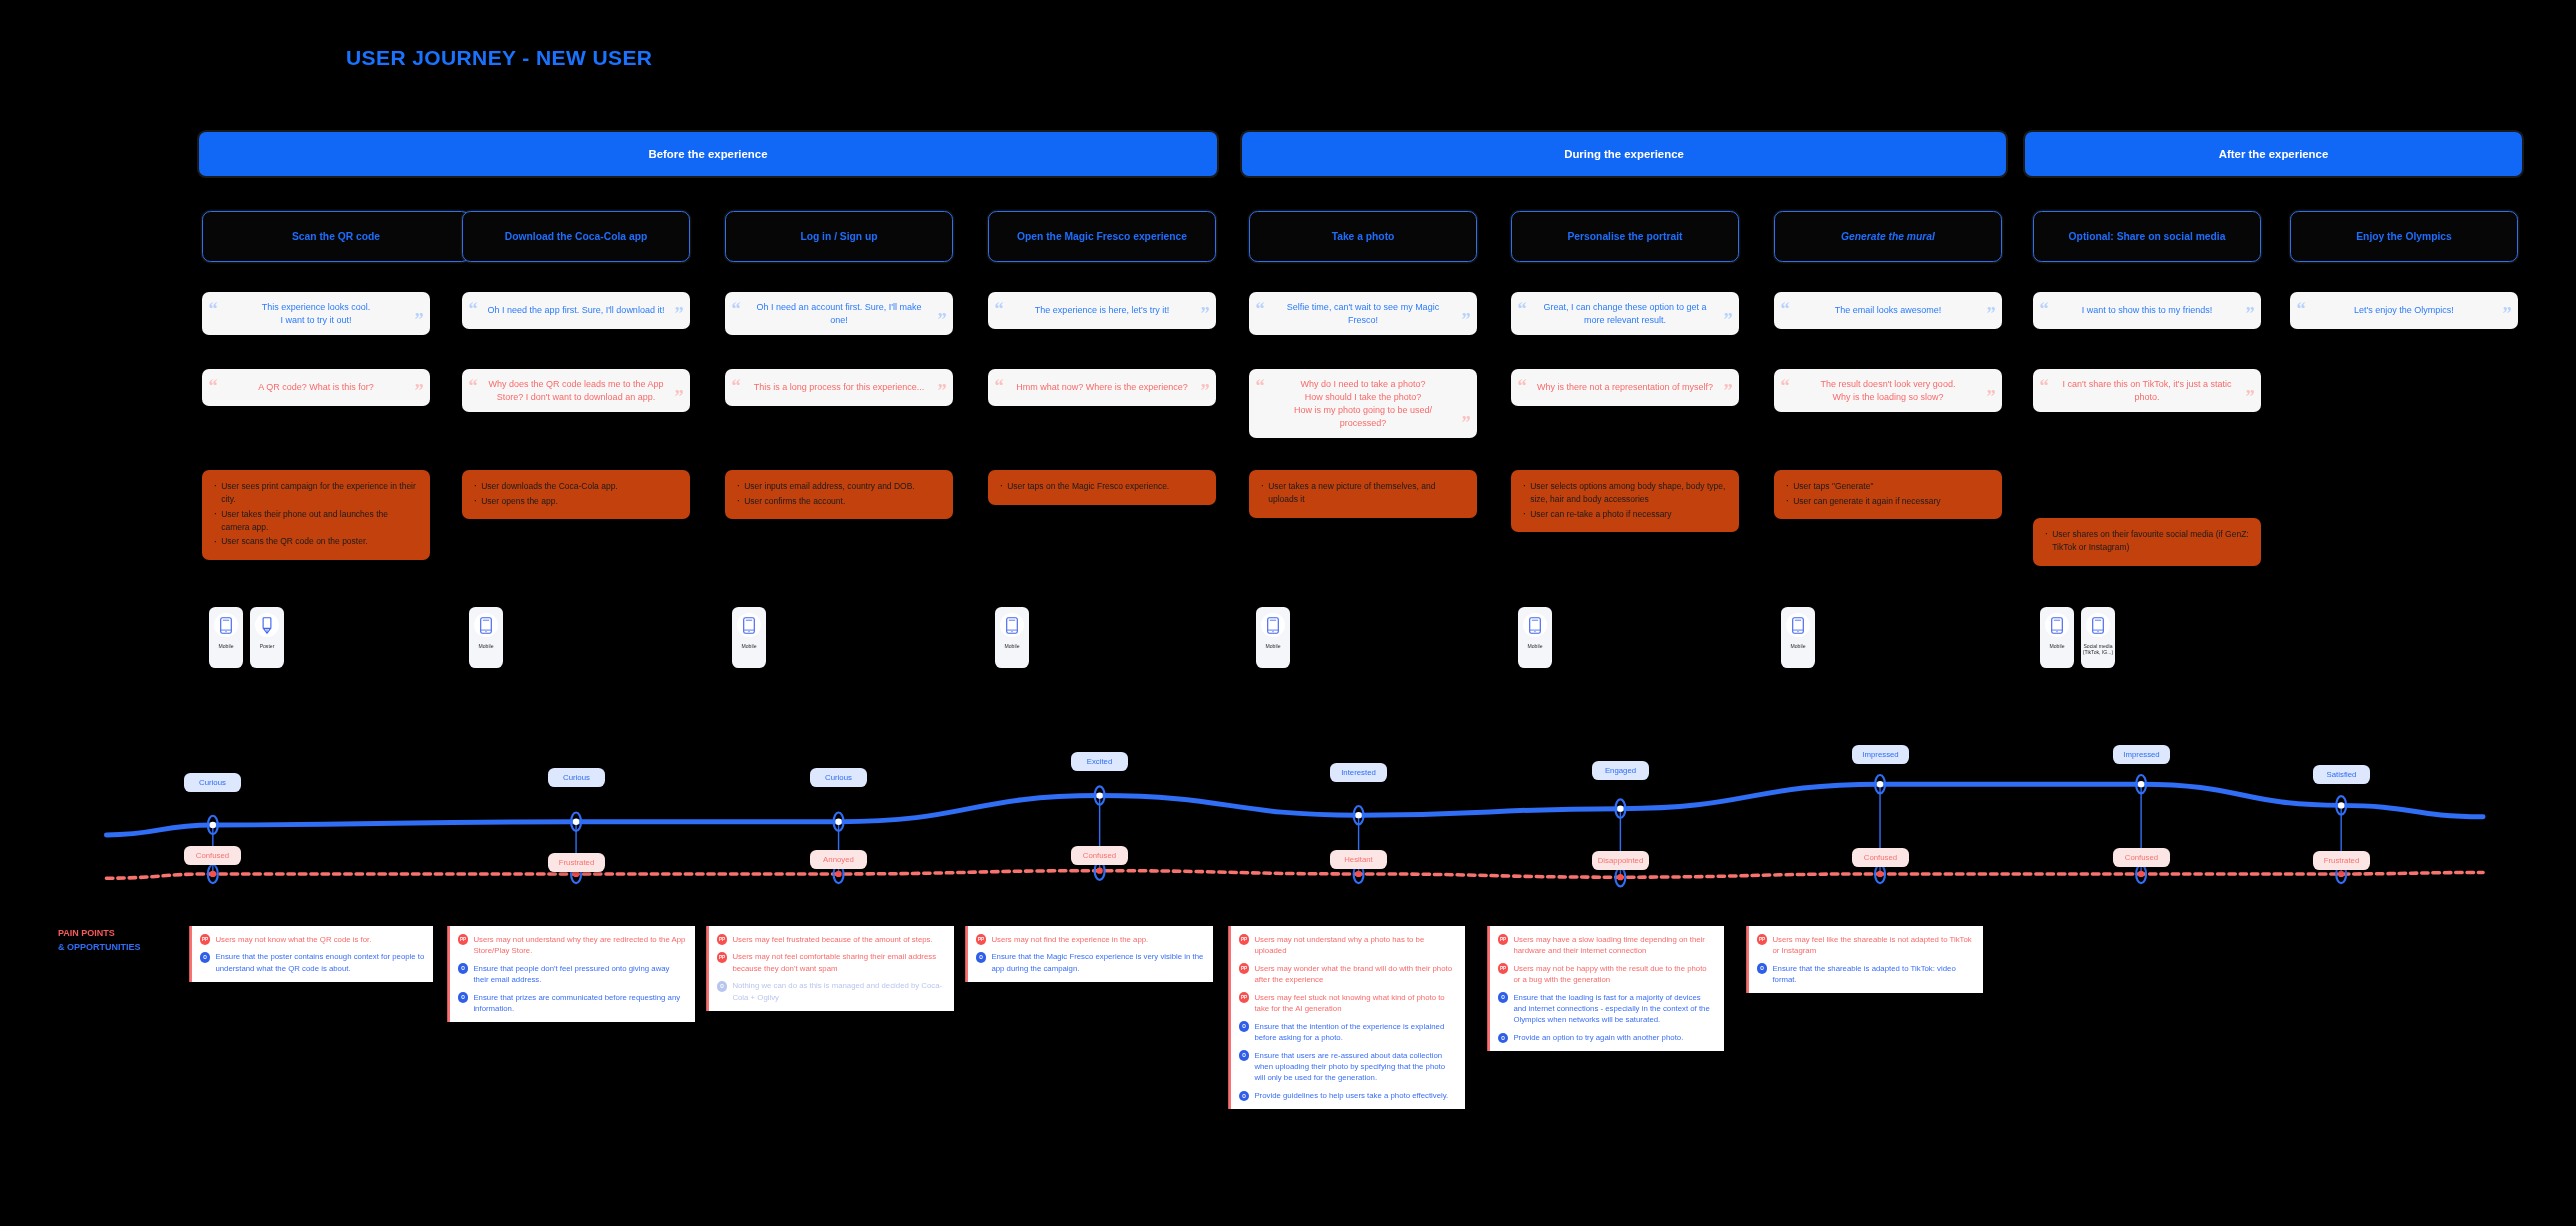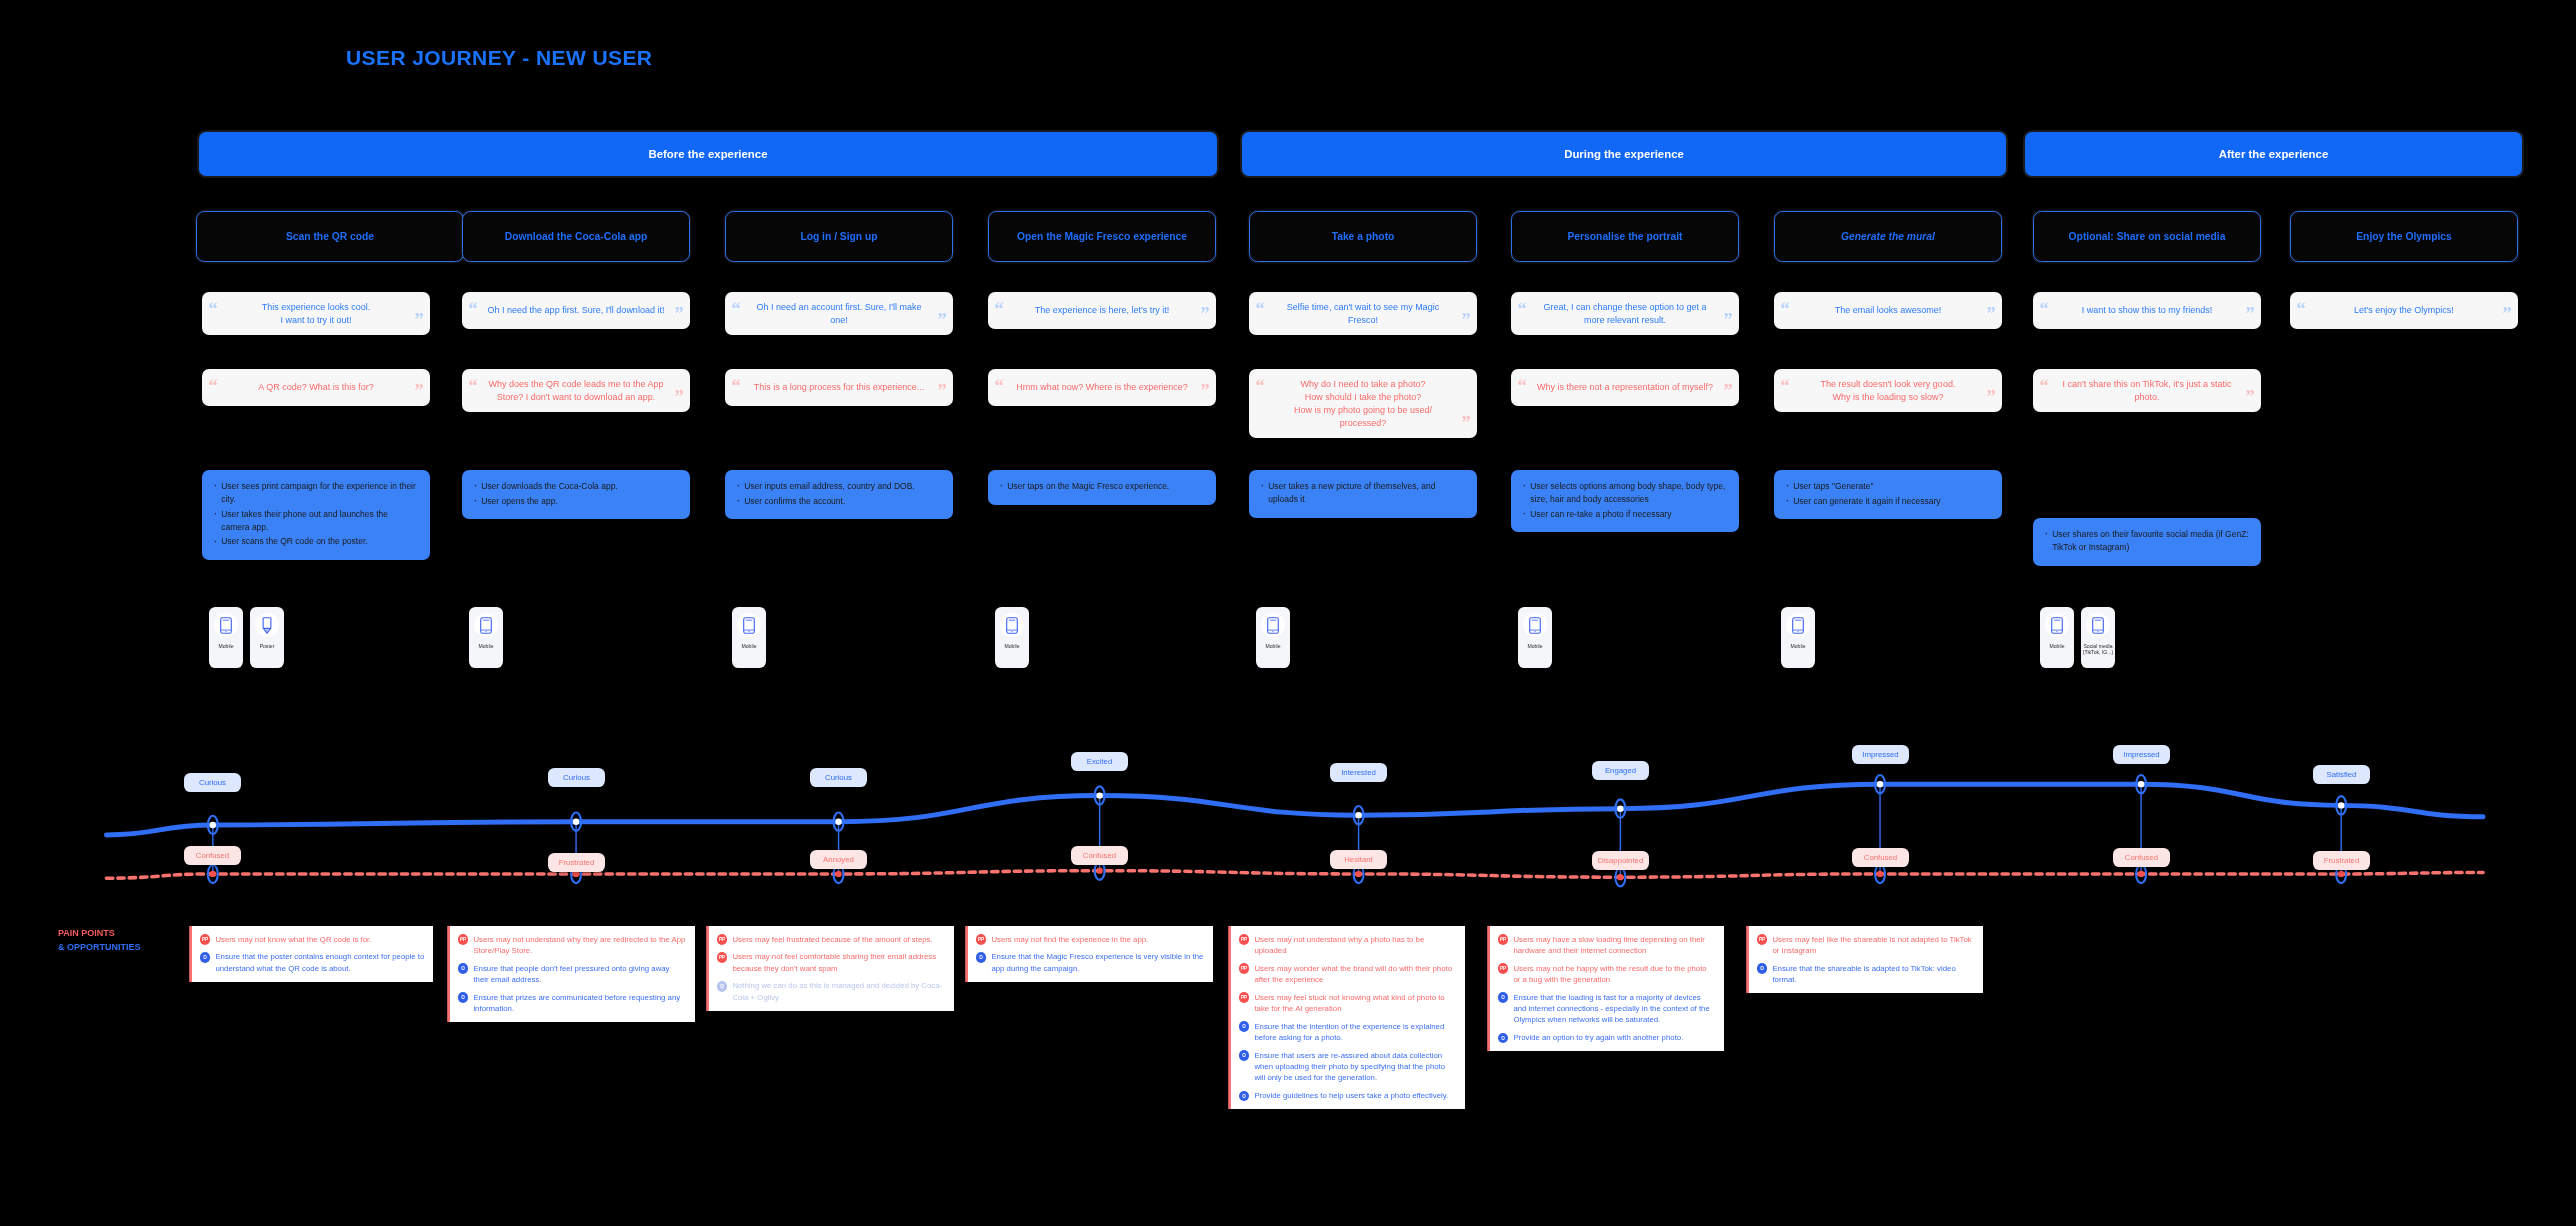--- a/index.html
+++ b/index.html
@@ -61,21 +61,21 @@
   .quote.pos { color: #2b7bfb; }
   .quote.pos .qmark { color: #b6d2fd; }
   .quote.neg { color: #f96a6a; }
   .quote.neg .qmark { color: #fbc0c0; }
   .quote .qtext { white-space: pre-line; }
 
   
   .action {
     position: absolute;
     border-radius: 7px;
-    background: #3b82f6;
+    background: #c2410c;
     padding: 10px 11.4px 10px 10px;
     color: #1b1b1b; font-size: 8.5px; line-height: 1.55;
     box-shadow: 0 1.4px 4.3px rgba(0,0,0,0.35);
   }
   .action ul { list-style: none; }
   .action li { position: relative; padding-left: 9.2px; margin-bottom: 1.4px; }
   .action li:before {
     content: "·"; position: absolute; left: 1.4px; top: -0.7px;
     font-size: 11.4px; line-height: 1.2;
   }
@@ -150,21 +150,21 @@
   <div id="dyn">
       <div class="stage" style="left: 199px; width: 1018px; top: 132px;">
         <span>Before the experience</span>
       </div>
       <div class="stage" style="left: 1242px; width: 764px; top: 132px;">
         <span>During the experience</span>
       </div>
       <div class="stage" style="left: 2025px; width: 497px; top: 132px;">
         <span>After the experience</span>
       </div>
-      <div class="step" style="left: 196px; width: 268px; top: 211px; justify-content: center;">
+      <div class="step" style="left: 202px; width: 268px; top: 211px; justify-content: center;">
         <span>Scan the QR code</span>
       </div>
       <div class="step" style="left: 462px; width: 228px; top: 211px;">
         <span>Download the Coca-Cola app</span>
       </div>
       <div class="step" style="left: 725px; width: 228px; top: 211px;">
         <span>Log in / Sign up</span>
       </div>
       <div class="step" style="left: 988px; width: 228px; top: 211px;">
         <span>Open the Magic Fresco experience</span>

